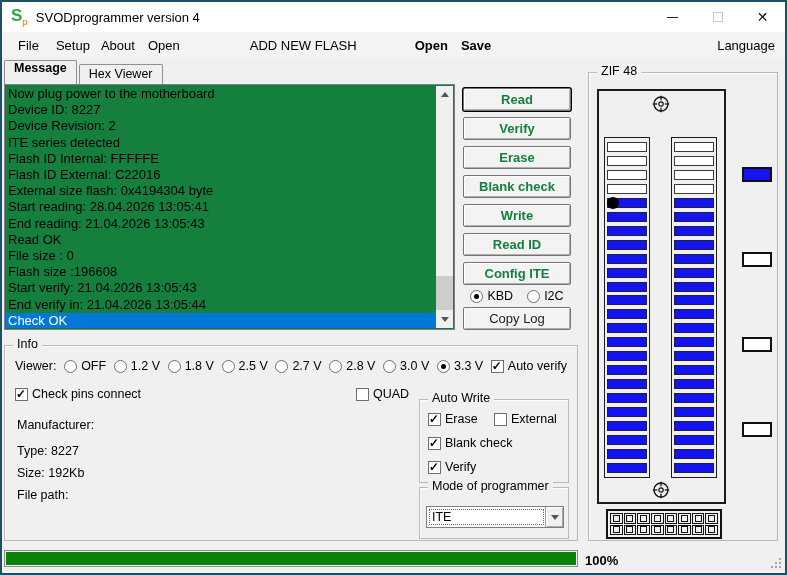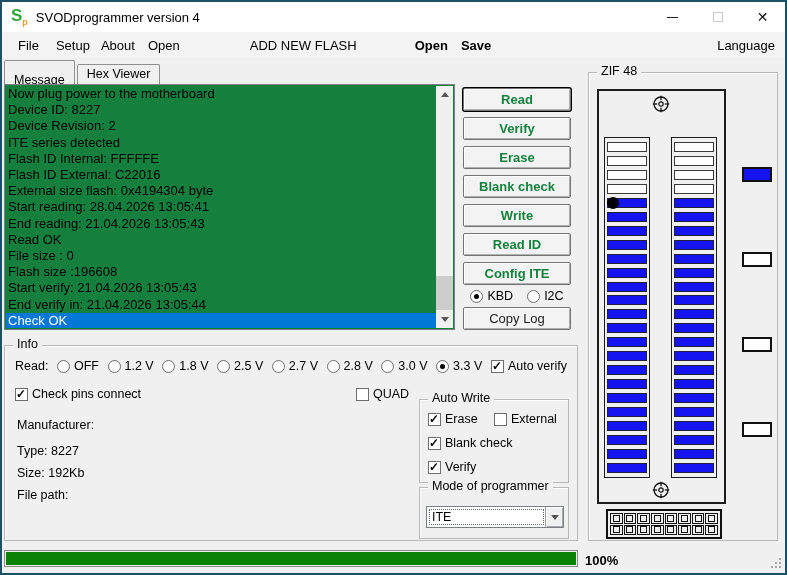--- a/index.html
+++ b/index.html
@@ -23,21 +23,21 @@
   
   .menubar { position:absolute; left:2px; top:32px; right:2px; height:26px; background:#f3f3f3;
              display:flex; align-items:center; font-size:13px; color:#000; }
   .mi { white-space:nowrap; }
   .bold { font-weight:bold; }
 
   
   .tabbar { position:absolute; left:4px; top:60px; height:24px; display:flex; align-items:flex-end; }
   .tab { height:20px; border:1px solid #8f8f8f; border-bottom:none; border-radius:2px 2px 0 0;
          background:#f0f0f0; padding:2px 9px 0; font-size:12.5px; margin-right:2px; }
-  .tab.active { height:24px; padding-top:12px; font-weight:normal; }
+  .tab.active { height:24px; padding-top:0; font-weight:bold; }
 
   
   .listbox { position:absolute; left:4px; top:84px; width:451px; height:246px; background:#15803d;
              border:1px solid #7b7f87; }
   .log-lines { position:absolute; left:1px; top:1px; right:18px; bottom:1px; overflow:hidden;
                font-size:13px; line-height:16.2px; color:#000; }
   .log-line { padding-left:2px; white-space:nowrap; }
   .log-line.selected { background:var(--sel,#0078d7); color:#fff; }
   .vscroll { position:absolute; top:1px; right:1px; bottom:1px; width:17px; background:#f0f0f0; }
   .sb-btn { position:absolute; left:0; width:17px; height:17px; display:flex; align-items:center; justify-content:center; }
@@ -300,21 +300,21 @@
   <div class="indicator on" style="top: 94px;"></div>
       <div class="indicator" style="top: 179px;"></div>
       <div class="indicator" style="top: 264px;"></div>
       <div class="indicator" style="top: 349px;"></div>
     </div>
 
   <div class="groupbox" style="left:4px;top:345px;width:574px;height:196px">
     <span class="legend">Info</span>
 
     <div class="power-row">
-      <span style="font-size:12.5px">Read:</span>
+      <span style="font-size:12.5px">Viewer:</span>
       <span id="power-options" style="display:contents"><span class="radio-item">
             <span class="rb"></span>
             <span>OFF</span>
           </span><span class="radio-item">
             <span class="rb"></span>
             <span>1.2 V</span>
           </span><span class="radio-item">
             <span class="rb"></span>
             <span>1.8 V</span>
           </span><span class="radio-item">

